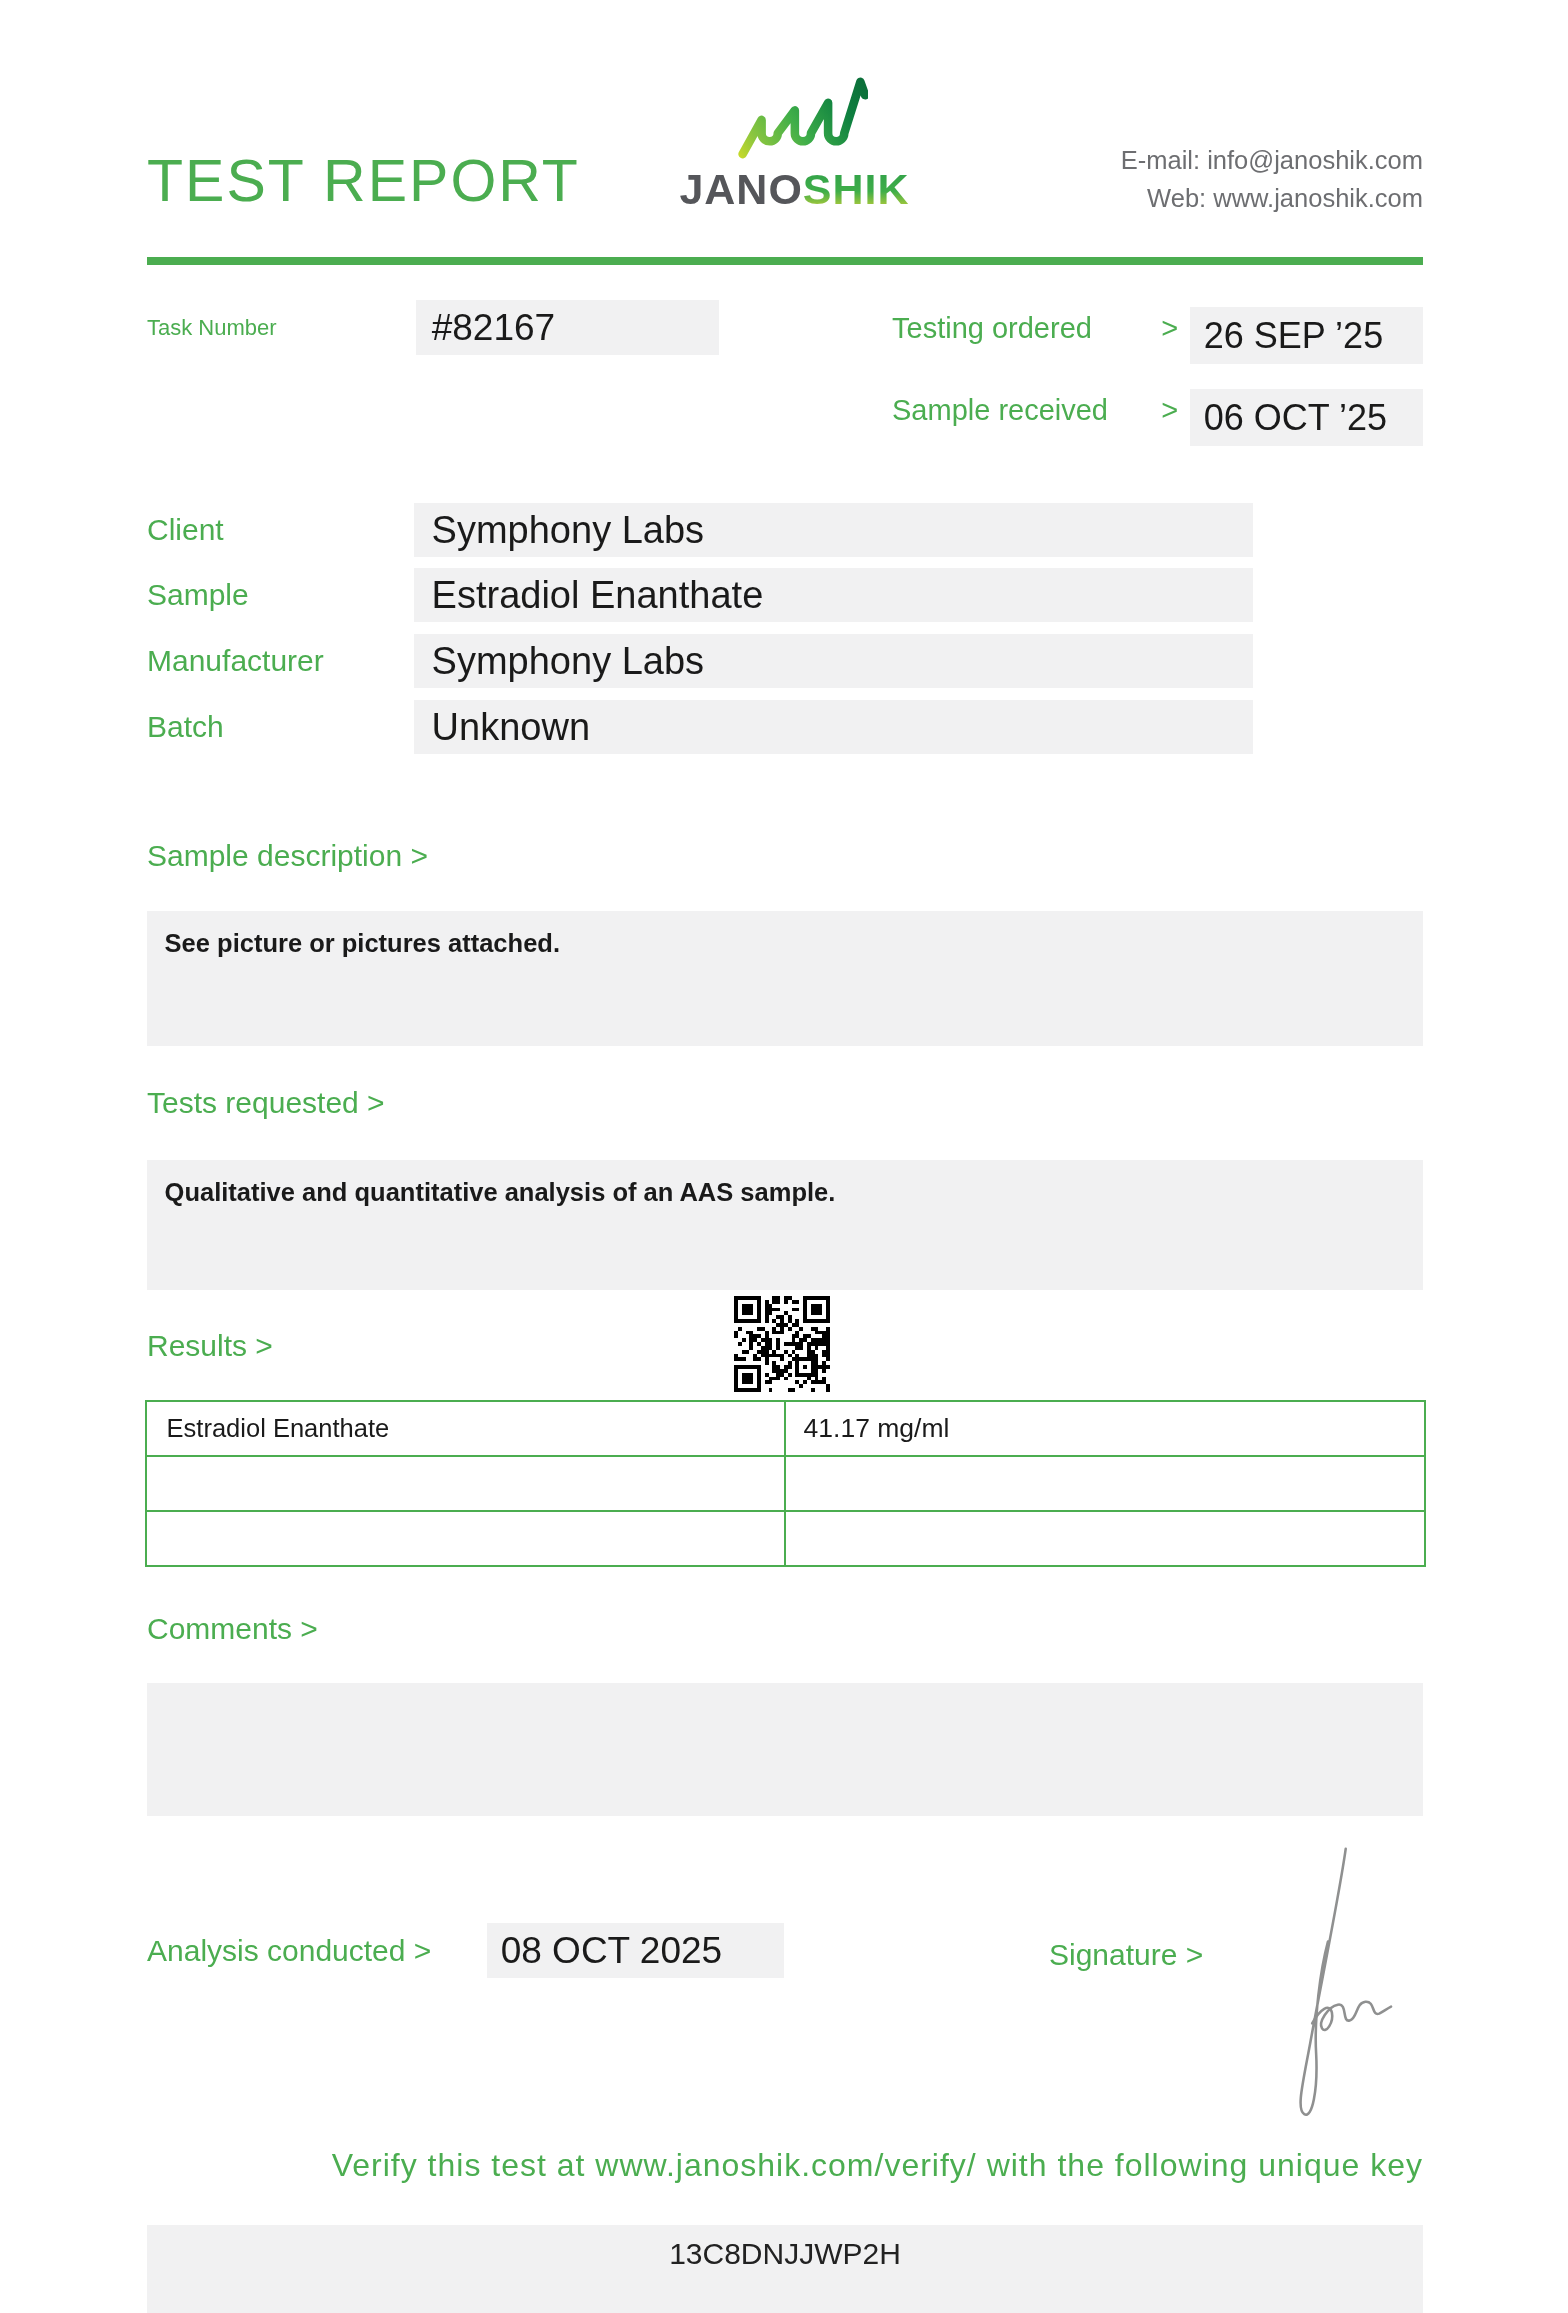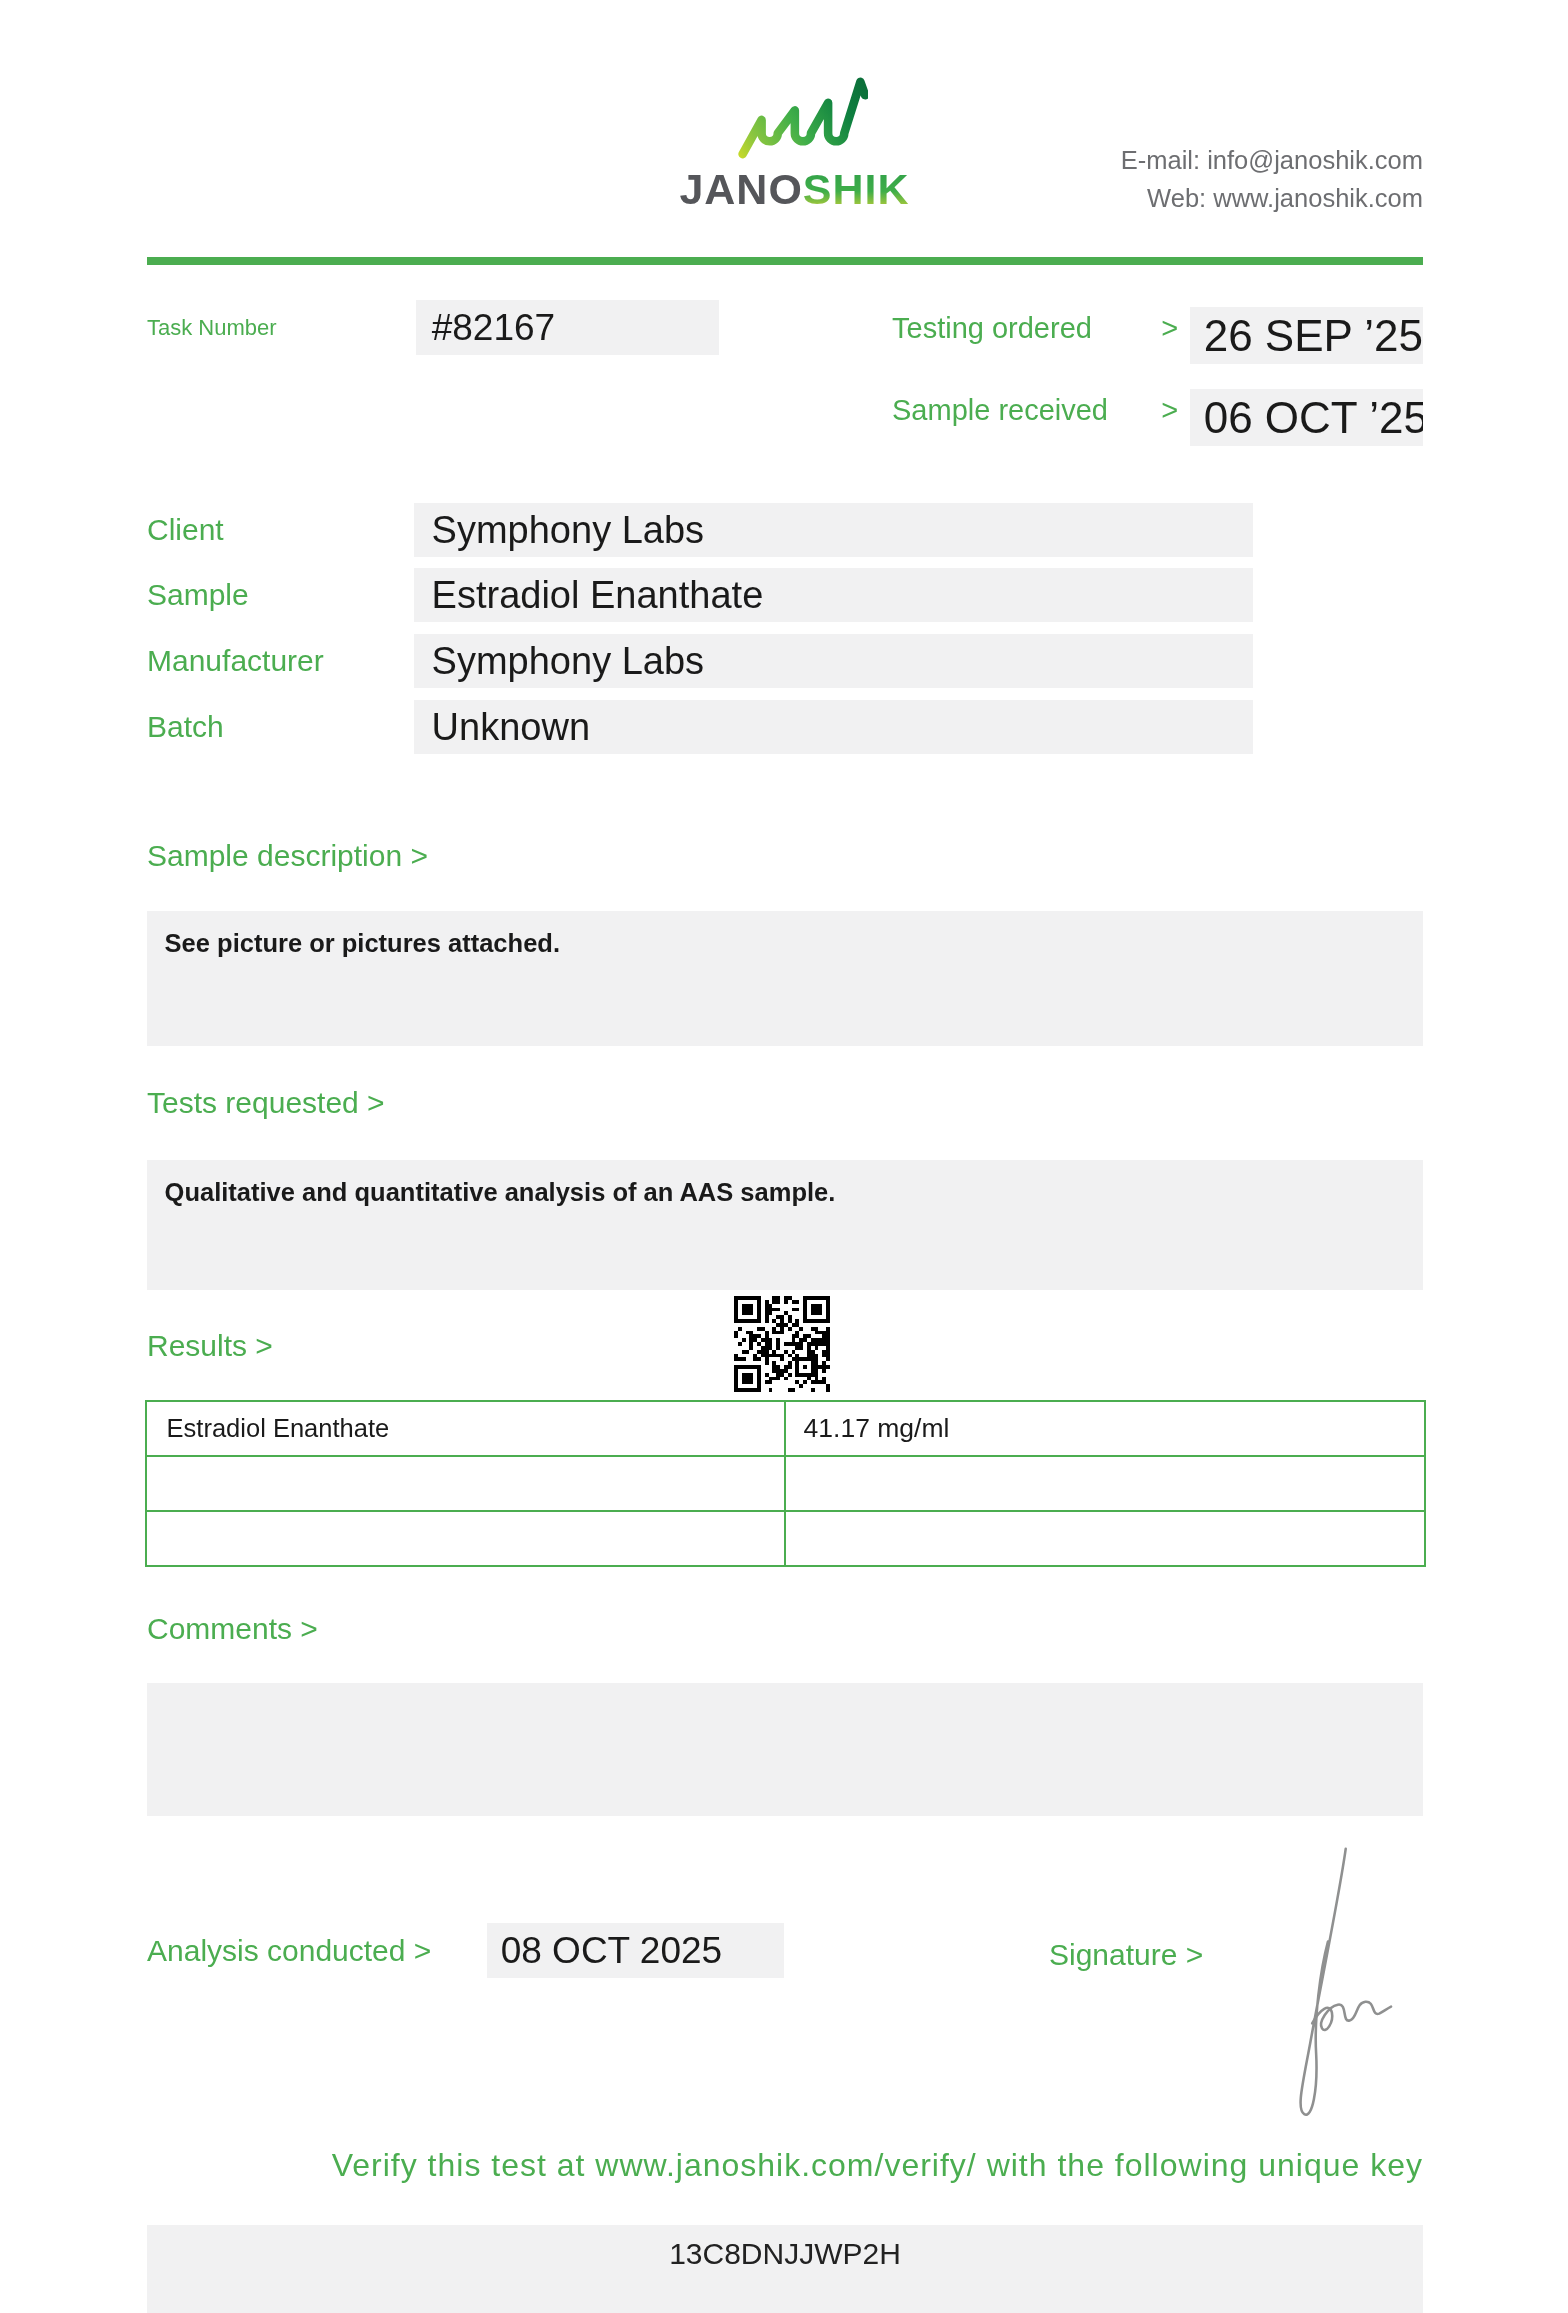--- a/index.html
+++ b/index.html
@@ -32,21 +32,21 @@
   
   .glabel{color:var(--accent);white-space:nowrap;}
   .gbox{background:var(--box);color:var(--text);white-space:nowrap;overflow:hidden;}
 
   .task-label{left:147px;top:300px;font-size:22px;line-height:55px;}
   .task-box{left:416px;top:300px;width:303px;height:55px;font-size:37px;line-height:55px;padding-left:15.7px;}
 
   .date-row{left:892px;width:531px;height:57px;display:flex;align-items:center;}
   .date-row .lbl{font-size:29px;}
   .date-row .arrow{margin-left:auto;margin-right:11.8px;font-size:29px;color:var(--accent);}
-  .date-row .gbox{width:233px;height:57px;font-size:44px;line-height:57px;padding-left:13.7px;flex:none;margin-top:13px;}
+  .date-row .gbox{width:233px;height:57px;font-size:36px;line-height:57px;padding-left:13.7px;flex:none;margin-top:13px;}
   .date-row-1{top:300px;}
   .date-row-2{top:382px;}
 
   .info-label{left:147px;font-size:30px;line-height:54px;}
   .info-box{left:414px;width:839px;height:54px;font-size:38px;line-height:54px;padding-left:17.6px;}
 
   .sec-head{left:147px;font-size:30px;}
   .sec-box{left:147px;width:1276px;background:var(--box);font-size:25.5px;color:var(--text);padding:17.6px 17.6px;font-weight:bold;}
 
   
@@ -64,20 +64,21 @@
   .sig-svg{left:1253px;top:1841px;width:142px;height:286px;}
   .verify{left:147px;top:2147px;width:1276px;text-align:right;font-size:32px;letter-spacing:1px;color:var(--accent);white-space:nowrap;}
   .keybox{left:147px;top:2225px;width:1276px;height:88px;background:var(--box);}
   .keytext{left:147px;top:2237px;width:1276px;text-align:center;font-size:30px;color:#222;}
 </style>
 </head>
 <body>
 
 <div class="page">
 
+  <div class="abs title">TEST REPORT</div>
 
   <svg class="abs logo-icon" viewBox="0 0 140 92" fill="none">
     <defs>
       <linearGradient id="iconGrad" x1="0" y1="92" x2="140" y2="0" gradientUnits="userSpaceOnUse">
         <stop offset="0" stop-color="#D7DF23"></stop>
         <stop offset="0.18" stop-color="#8CC63F"></stop>
         <stop offset="0.45" stop-color="#3FAE49"></stop>
         <stop offset="0.75" stop-color="#0F8140"></stop>
         <stop offset="1" stop-color="#0B6B38"></stop>
       </linearGradient>

